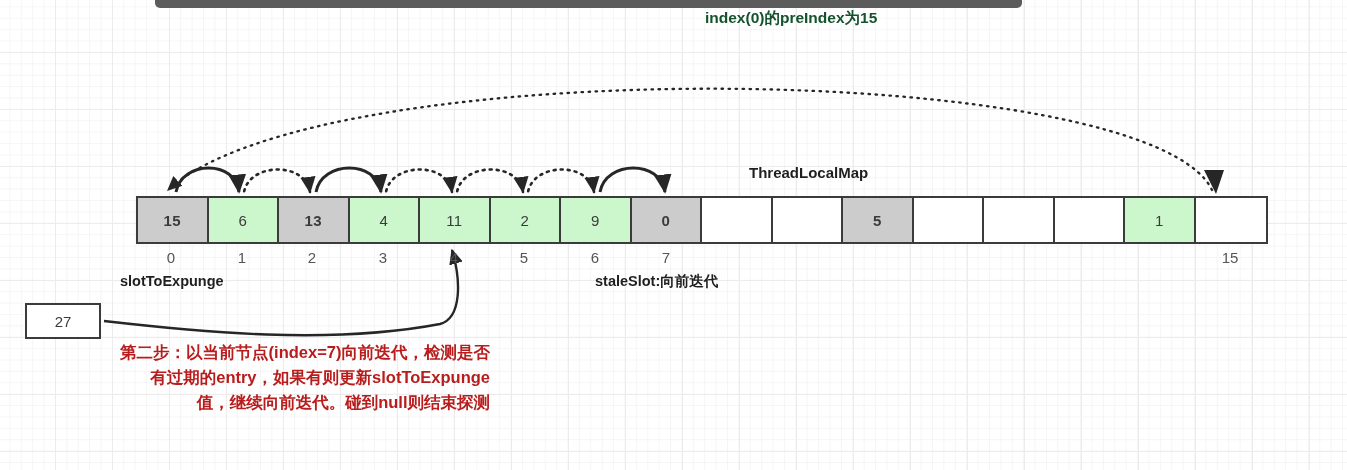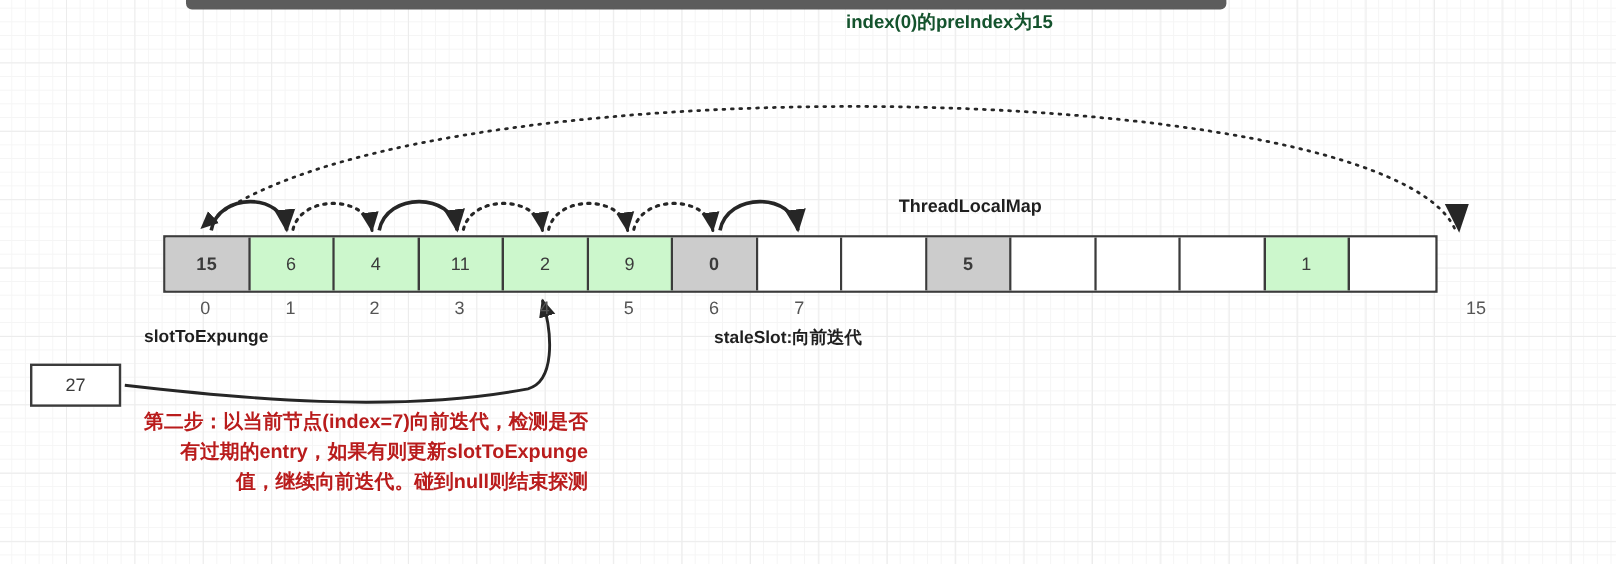--- a/index.html
+++ b/index.html
@@ -172,20 +172,21 @@
 
   <path d="M 104 321 C 200 332, 330 345, 440 324 C 462 318, 461 280, 452 250" fill="none" stroke="#262626" stroke-width="2.4" marker-end="url(#arrowSolid)"></path>
 </svg>
 
 <div id="title-label">index(0)的preIndex为15</div>
 <div id="tlm-label">ThreadLocalMap</div>
 
 <div id="array-row">
   <div class="bucket gray">15</div>
   <div class="bucket green">6</div>
+  <div class="bucket gray">13</div>
   <div class="bucket green">4</div>
   <div class="bucket green">11</div>
   <div class="bucket green">2</div>
   <div class="bucket green">9</div>
   <div class="bucket gray">0</div>
   <div class="bucket empty"></div>
   <div class="bucket empty"></div>
   <div class="bucket gray">5</div>
   <div class="bucket empty"></div>
   <div class="bucket empty"></div>

